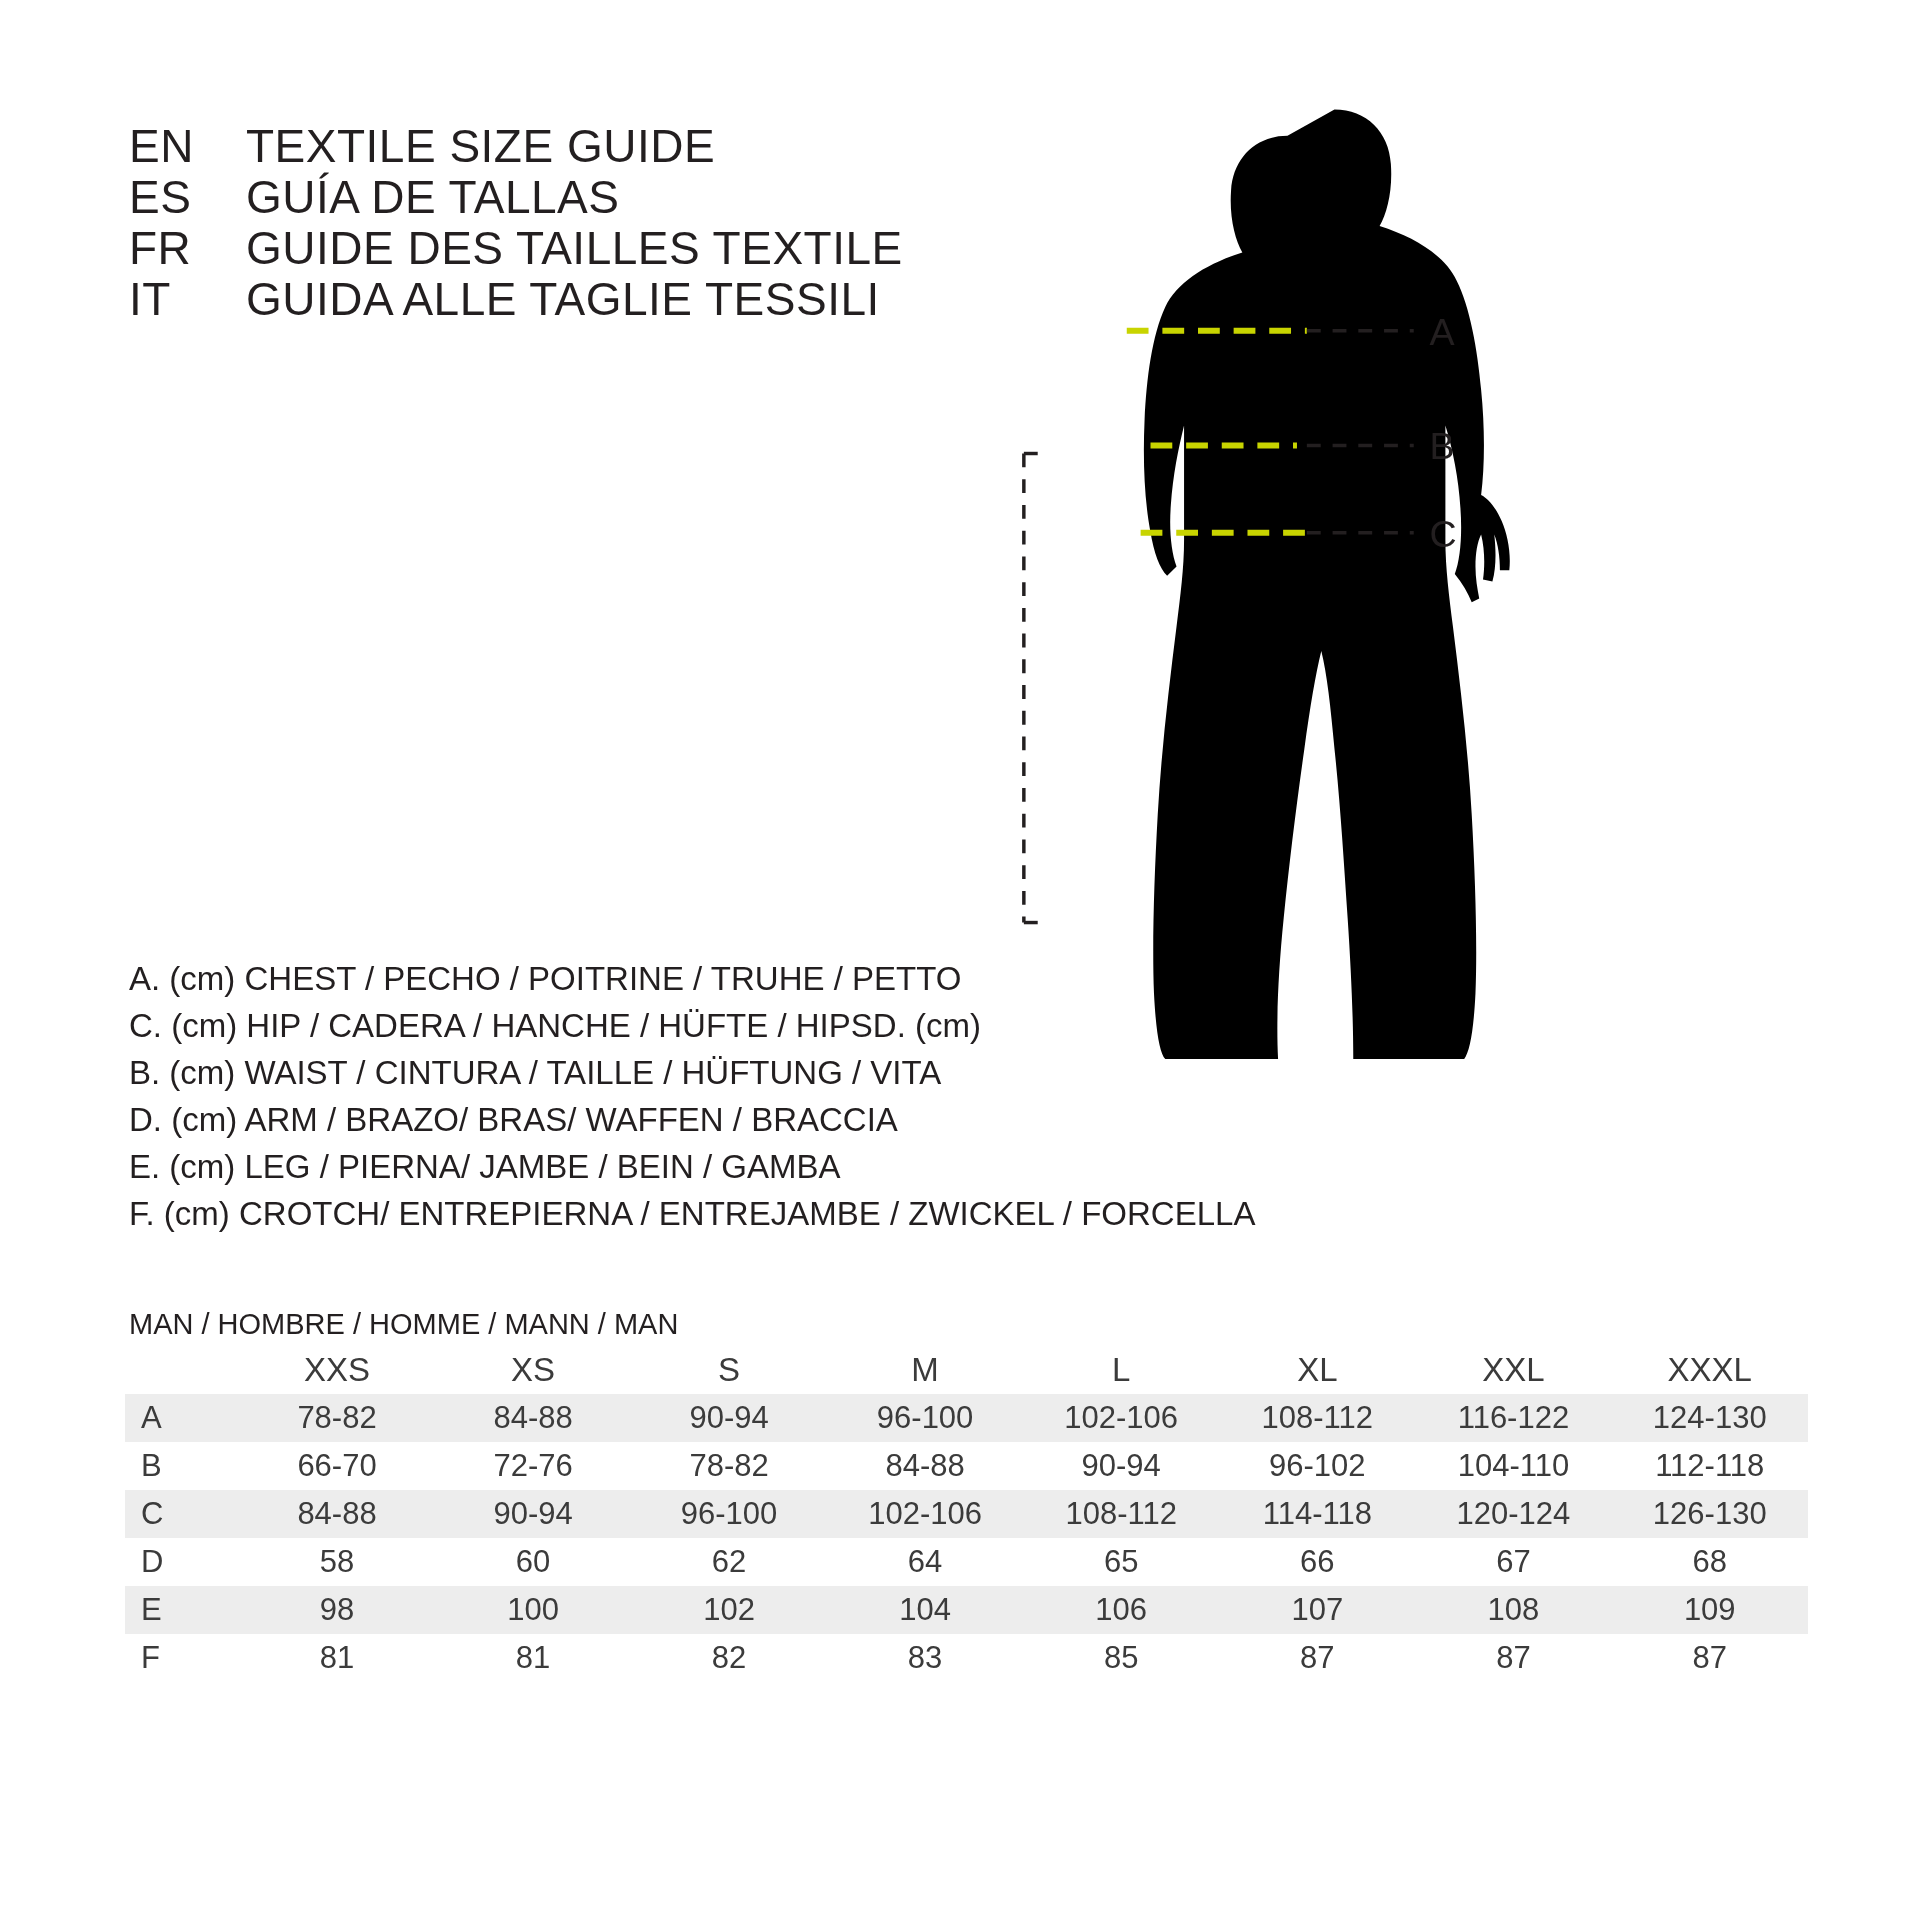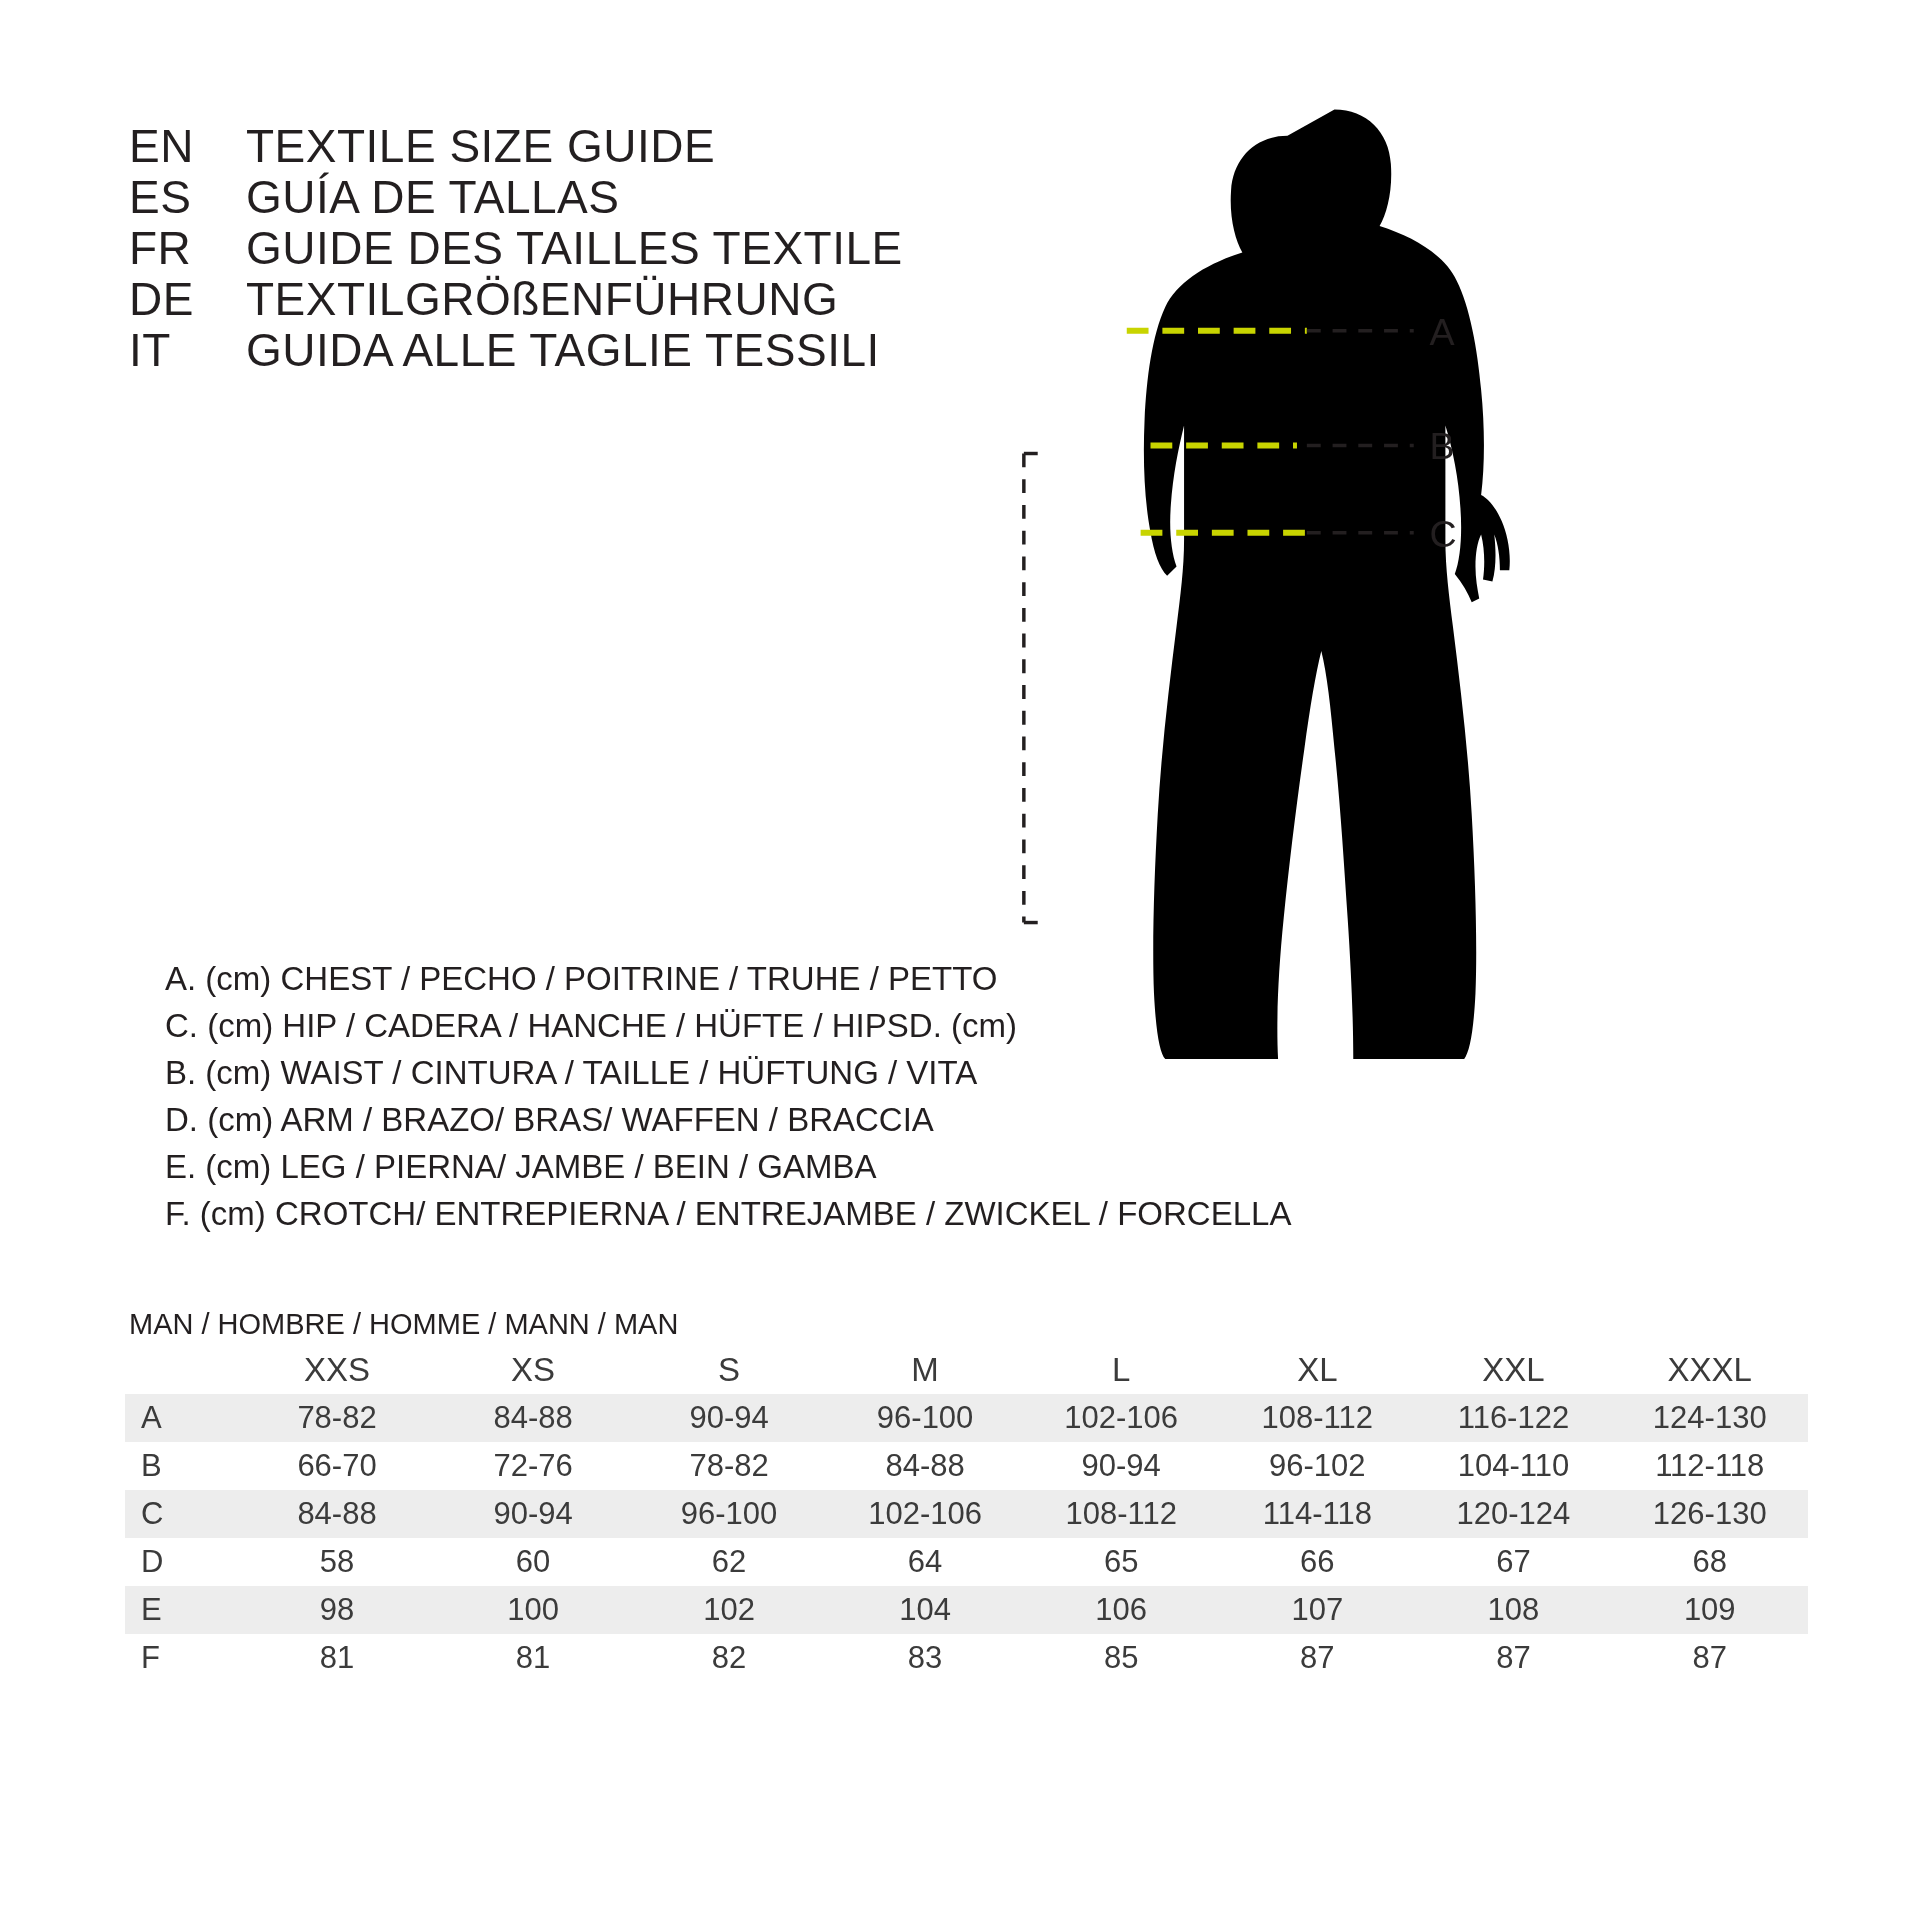--- a/index.html
+++ b/index.html
@@ -42,21 +42,20 @@
   #legend-block {
     position: absolute;
     left: 129px;
     top: 955px;
     width: 1049px;
   }
   .legend-row {
     font-size: 33px;
     line-height: 47px;
     white-space: nowrap;
-    margin-left: 36px;
   }
   #gender-row {
     position: absolute;
     left: 129px;
     top: 1308px;
     font-size: 29px;
   }
 
   
   #figure-area {
@@ -123,24 +122,20 @@
     <span class="lang-code">EN</span>
     <span class="lang-text">TEXTILE SIZE GUIDE</span>
   </div>
   <div class="lang-row">
     <span class="lang-code">ES</span>
     <span class="lang-text">GUÍA DE TALLAS</span>
   </div>
   <div class="lang-row">
     <span class="lang-code">FR</span>
     <span class="lang-text">GUIDE DES TAILLES TEXTILE</span>
-  </div>
-  <div class="lang-row">
-    <span class="lang-code">DE</span>
-    <span class="lang-text">TEXTILGRÖßENFÜHRUNG</span>
   </div>
   <div class="lang-row">
     <span class="lang-code">IT</span>
     <span class="lang-text">GUIDA ALLE TAGLIE TESSILI</span>
   </div>
 </div>
 
 <div id="legend-block">
   <div class="legend-row">A. (cm) CHEST / PECHO / POITRINE / TRUHE / PETTO</div>
   <div class="legend-row">C. (cm) HIP / CADERA / HANCHE / HÜFTE / HIPSD. (cm)</div>

